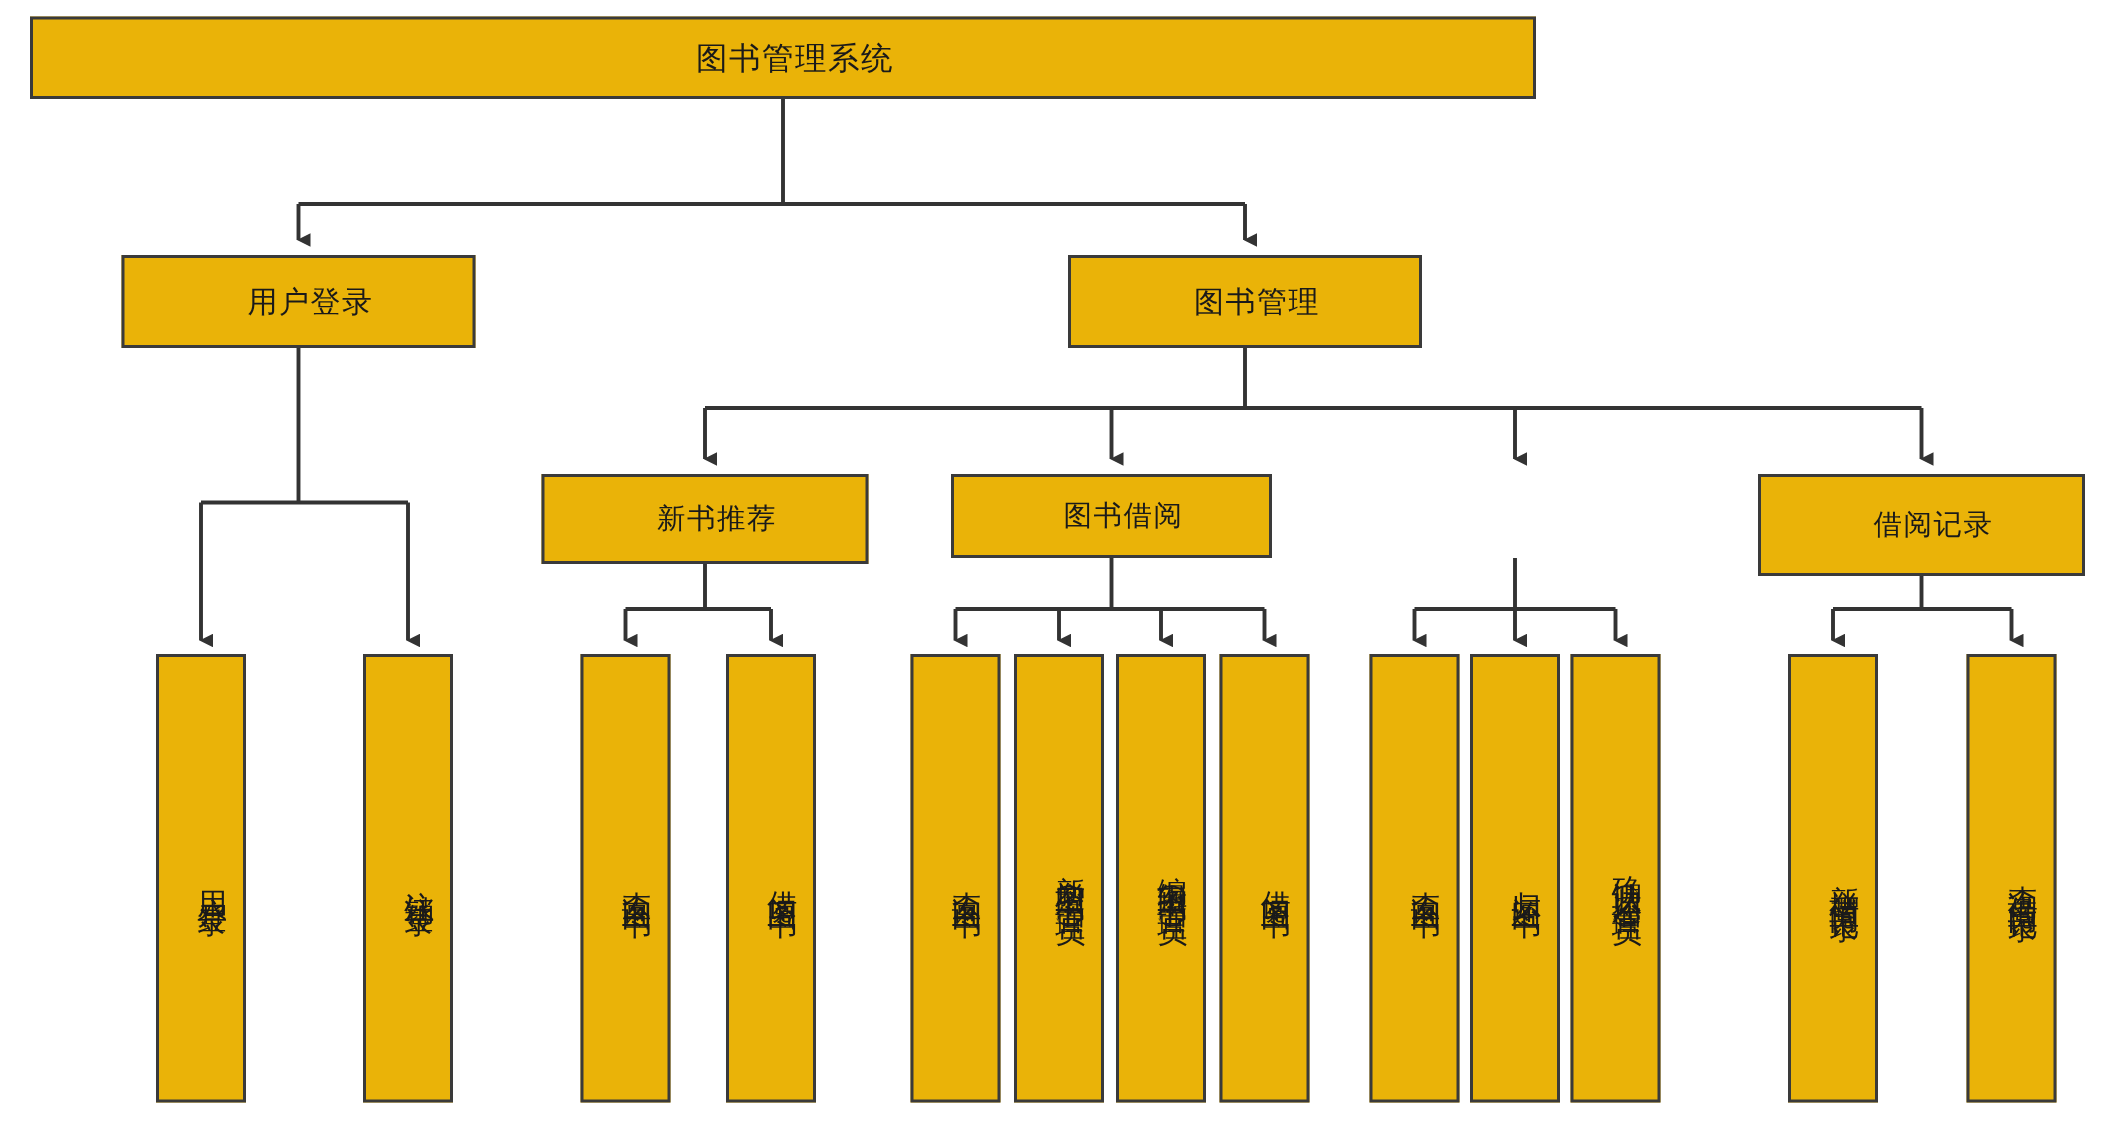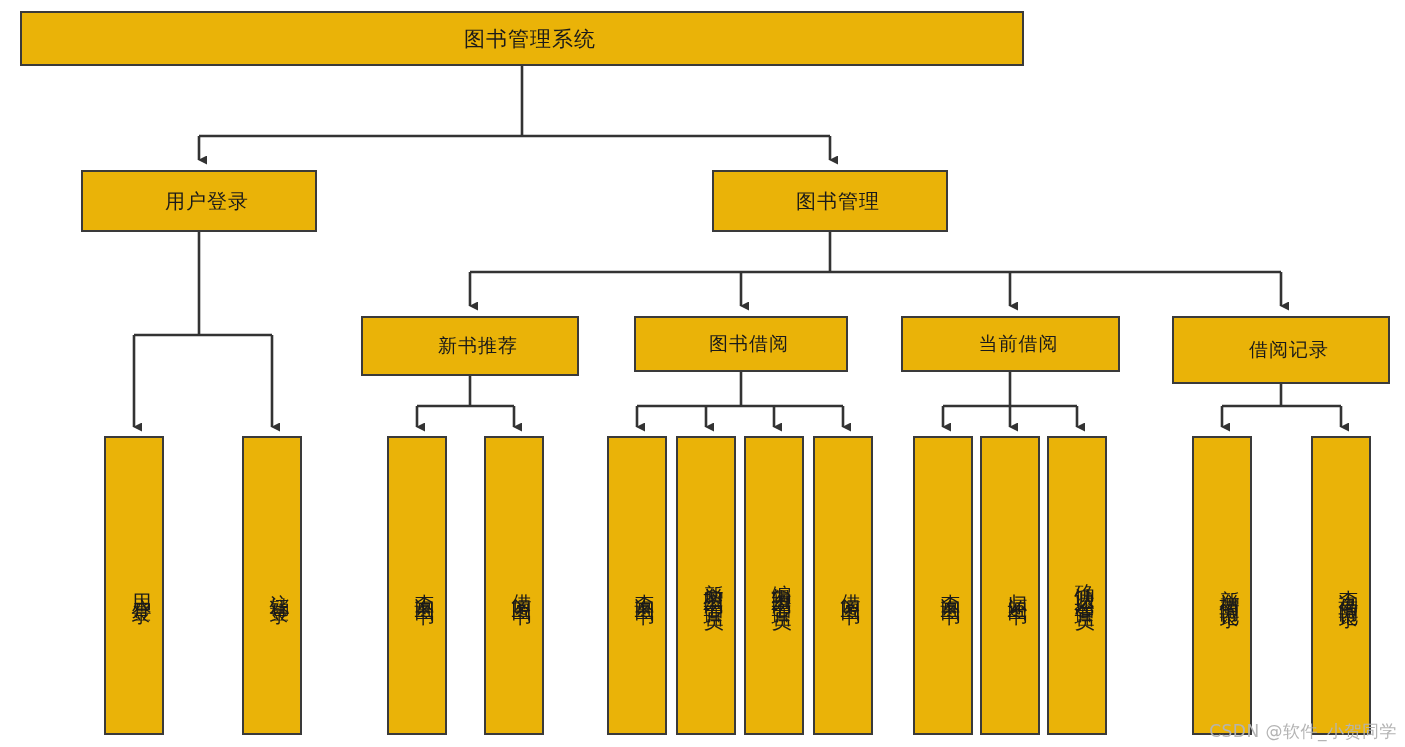--- a/index.html
+++ b/index.html
@@ -141,23 +141,20 @@
   </div>
 
   <div class="node level2" style="left:361px;top:316px;width:218px;height:60px;">
     <span>新书推荐</span>
   </div>
 
   <div class="node level2" style="left:634px;top:316px;width:214px;height:56px;">
     <span>图书借阅</span>
   </div>
 
-  <div class="node level2" style="left:901px;top:316px;width:219px;height:56px;">
-    <span>当前借阅</span>
-  </div>
 
   <div class="node level2" style="left:1172px;top:316px;width:218px;height:68px;">
     <span>借阅记录</span>
   </div>
 
   <div class="node leaf" style="left:104px;top:436px;width:60px;height:299px;">
     <span class="leaf-label" style="font-size: 20px; letter-spacing: 4px;">用户登录</span>
   </div>
 
   <div class="node leaf" style="left:242px;top:436px;width:60px;height:299px;">
@@ -201,15 +198,14 @@
   </div>
 
   <div class="node leaf" style="left:1192px;top:436px;width:60px;height:299px;">
     <span class="leaf-label" style="font-size: 20px; letter-spacing: 4px;">新增借阅记录</span>
   </div>
 
   <div class="node leaf" style="left:1311px;top:436px;width:60px;height:299px;">
     <span class="leaf-label" style="font-size: 20px; letter-spacing: 4px;">查询借阅记录</span>
   </div>
 
-  <div class="watermark">CSDN @软件_小贺同学</div>
 
 </div>
 
 </body></html>

